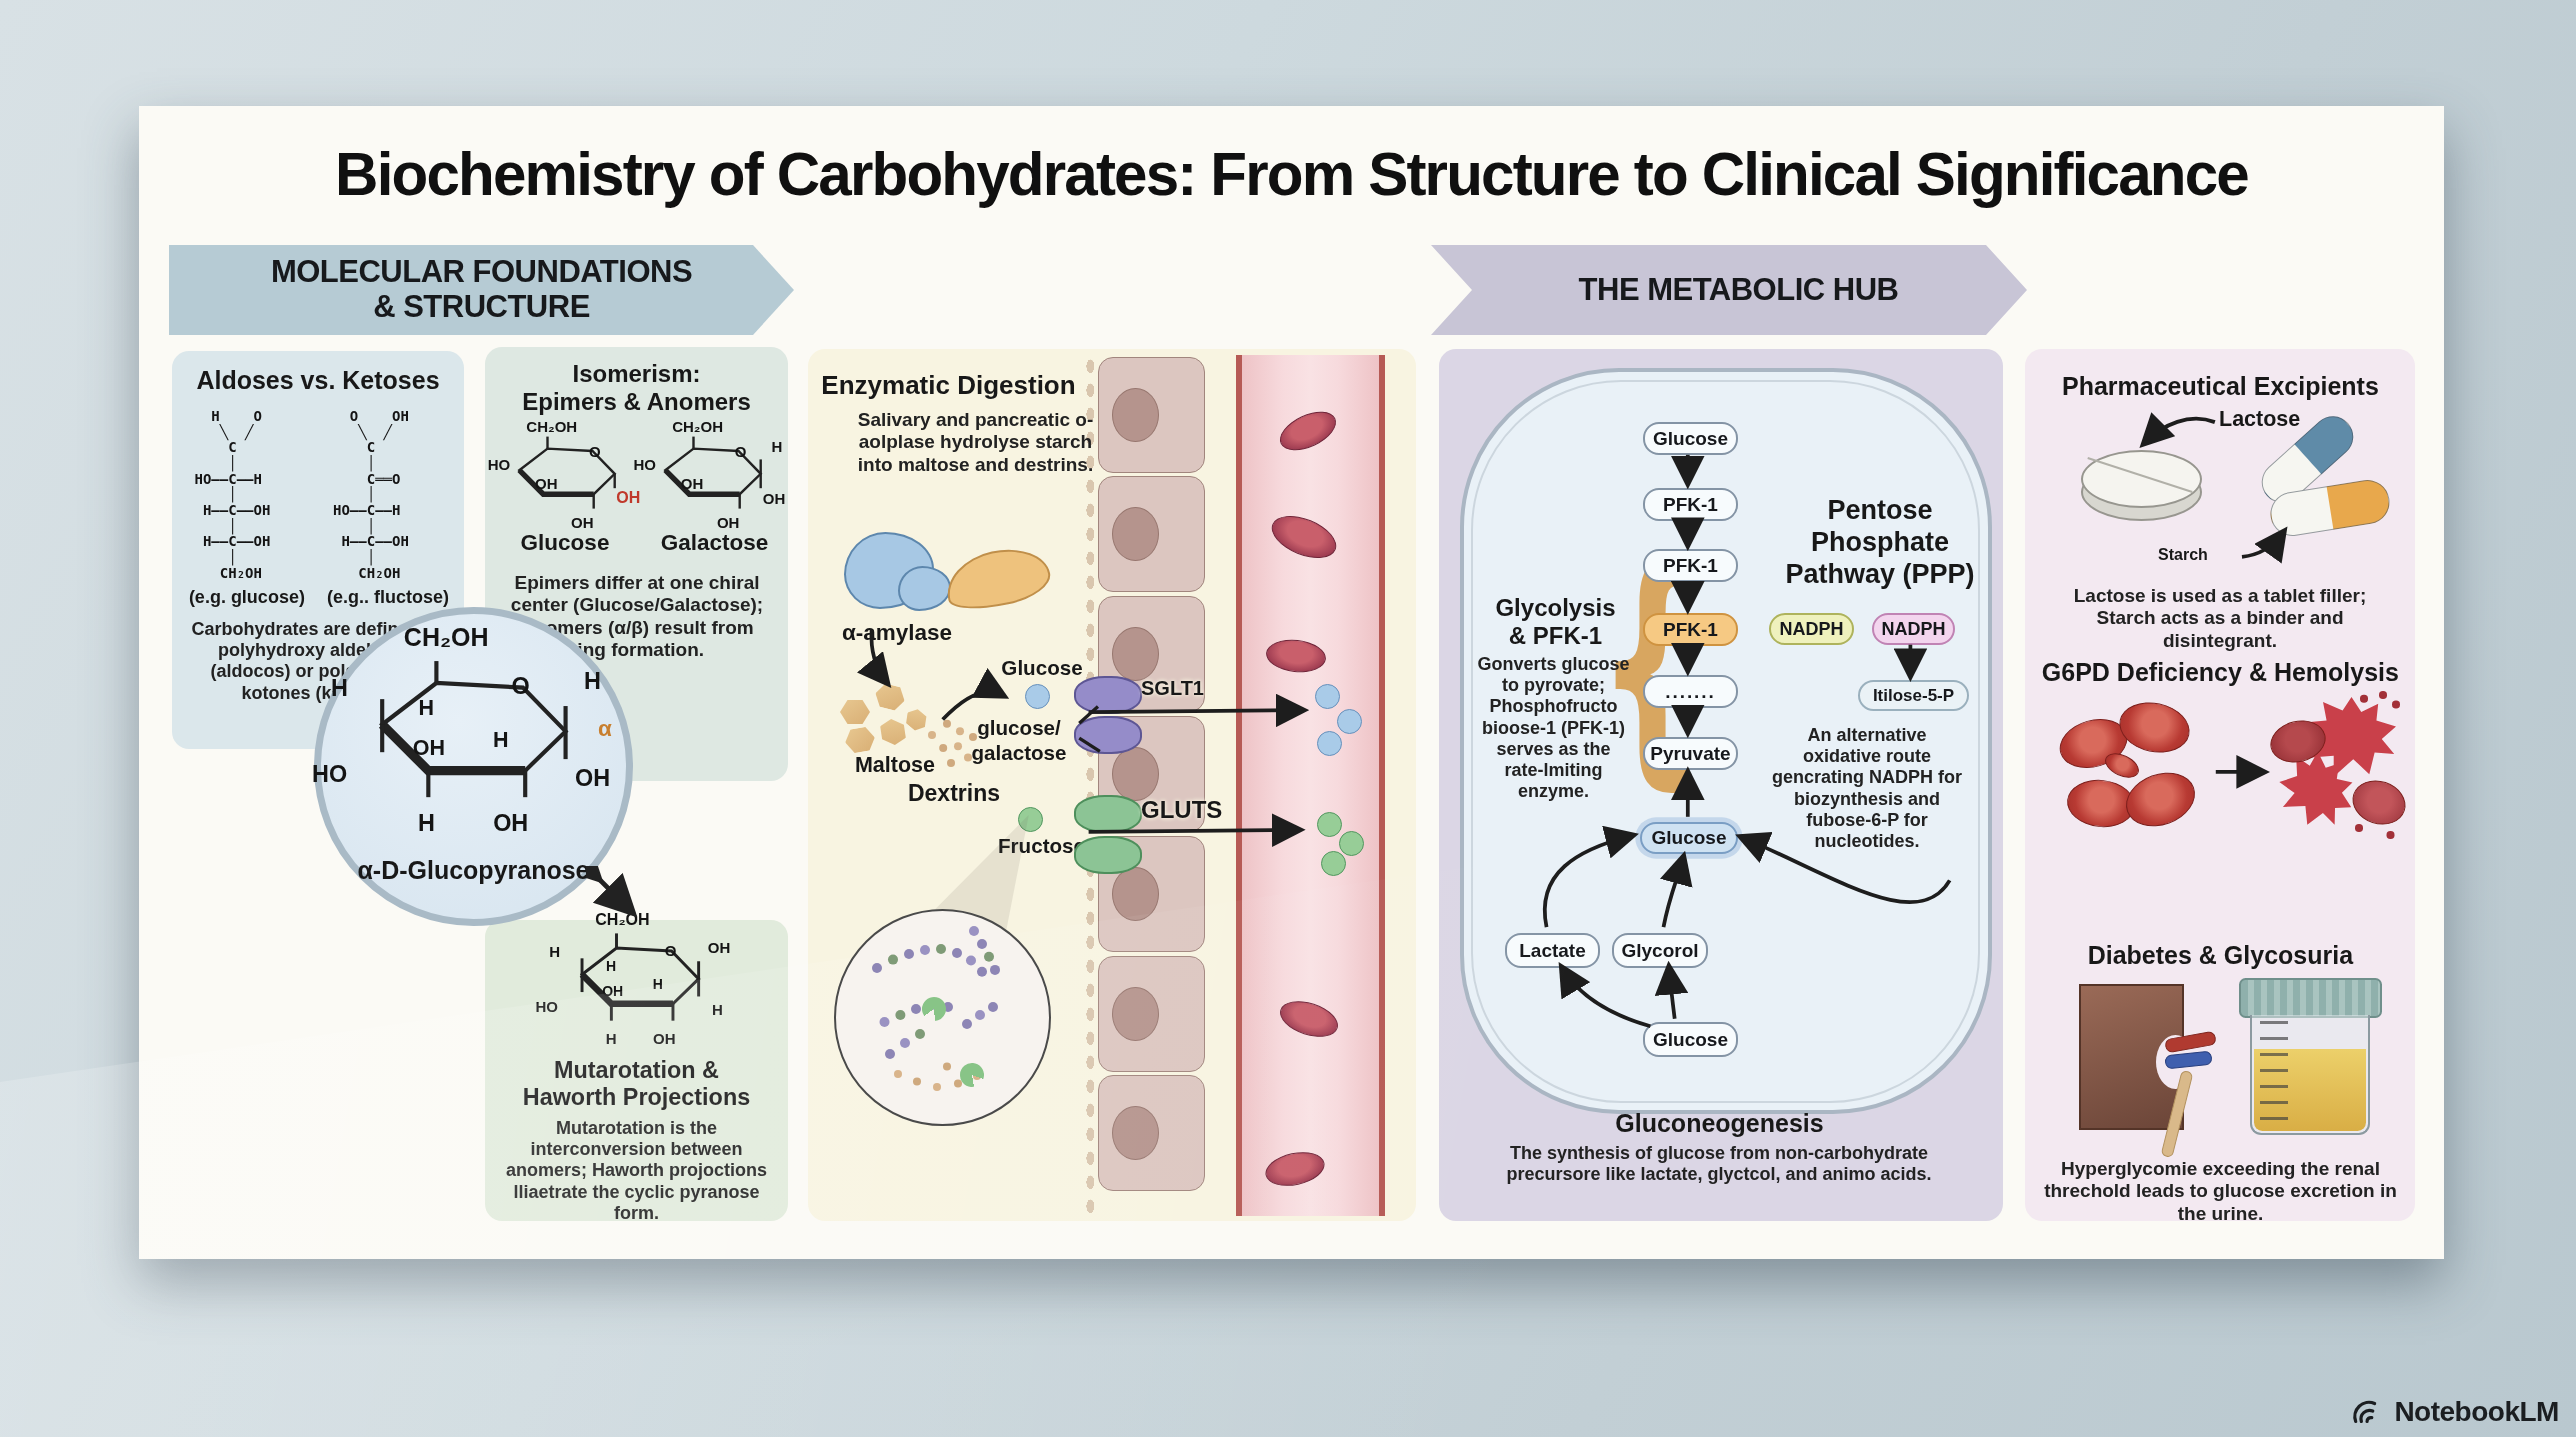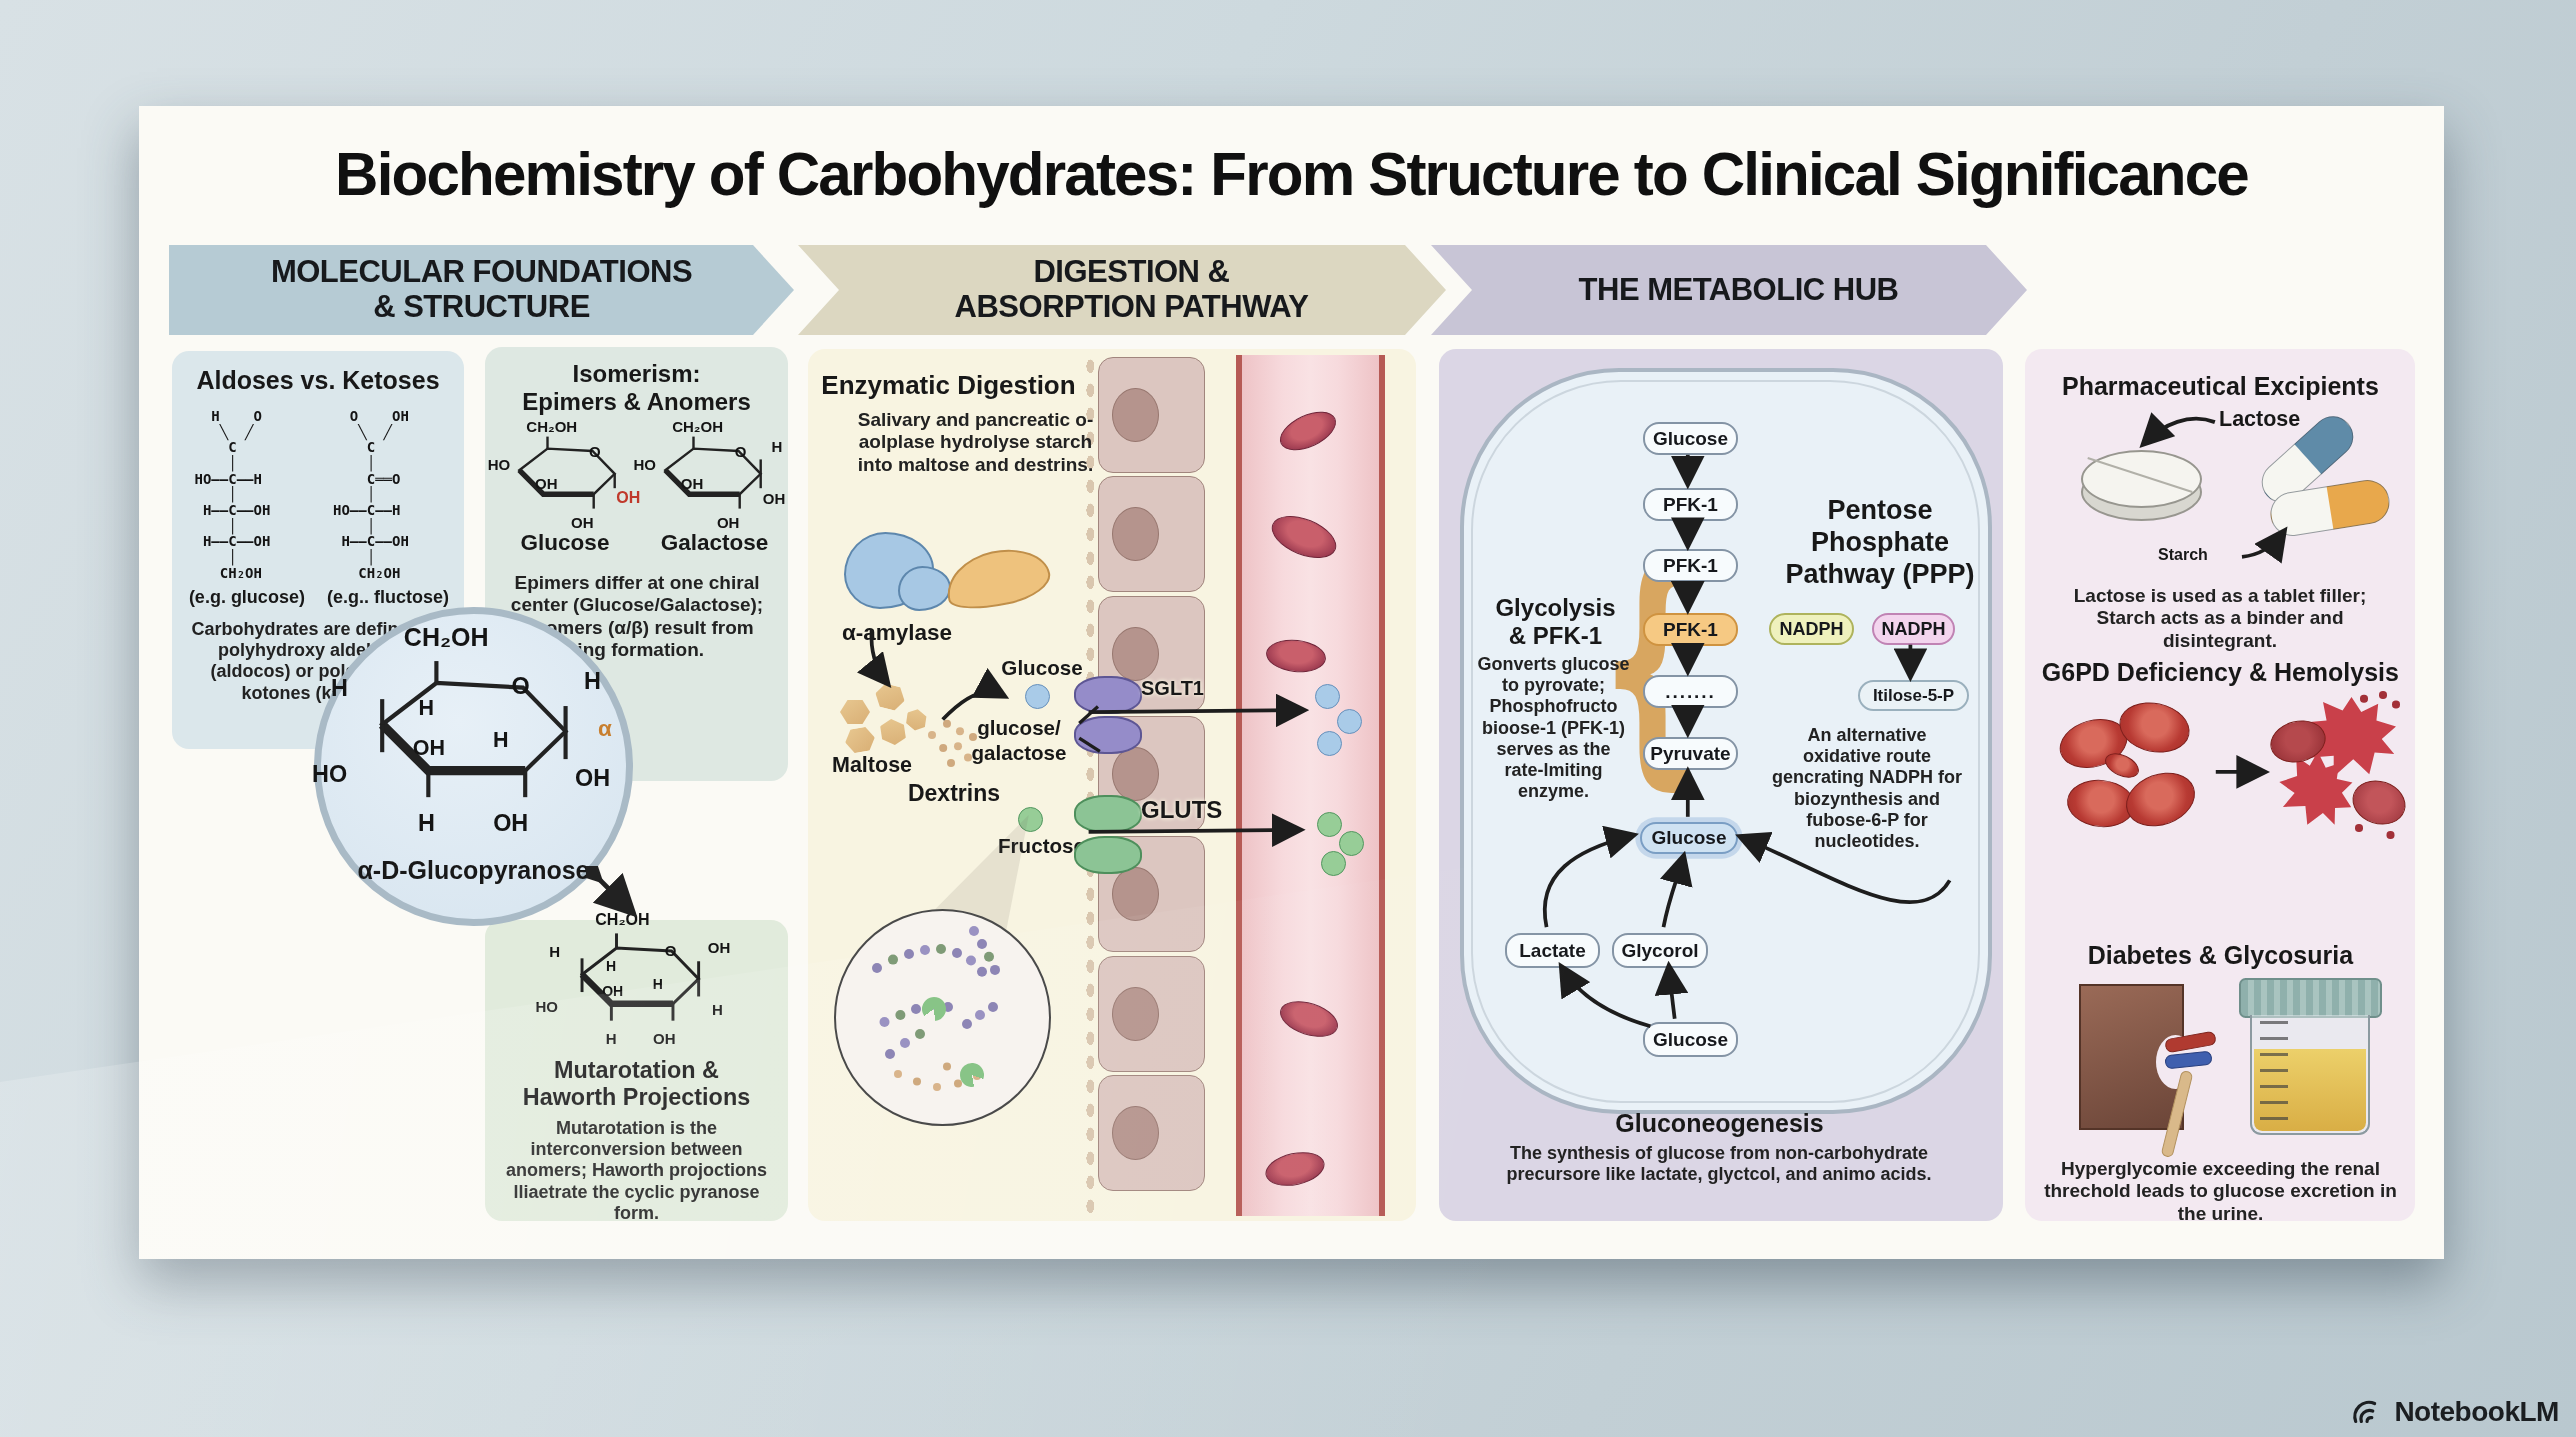--- a/index.html
+++ b/index.html
@@ -106,24 +106,20 @@
 
 <div class="stage">
   <div class="poster">
 
     <div class="title">Biochemistry of Carbohydrates: From Structure to Clinical Significance</div>
 
     <div class="banner b1">
       <span>MOLECULAR FOUNDATIONS</span>
       <span>&amp; STRUCTURE</span>
     </div>
-    <div class="banner b2">
-      <span>DIGESTION &amp;</span>
-      <span>ABSORPTION PATHWAY</span>
-    </div>
     <div class="banner b3">
       <span>THE METABOLIC HUB</span>
       <span></span>
     </div>
 
     <div class="panel p-aldo">
       <div class="ph" style="left:0;width:292px;top:15px;font-size:25px;">Aldoses vs. Ketoses</div>
       <pre class="fisch" style="left:22.5px;top:58px;">  H    O
    ╲  ╱
     C
@@ -310,21 +306,21 @@
       <div class="blob" style="left:90px;top:217px;width:49px;height:41px;"></div>
       <div class="pancreas" style="left:137px;top:202px;width:101px;height:51px;"></div>
       <div class="lbl" style="left:26px;top:271px;width:126px;text-align:center;font-size:22.5px;">α-amylase</div>
       <div class="hex" style="left:32px;top:350px;width:30px;height:26px;"></div>
       <div class="hex" style="left:67px;top:335px;width:30px;height:26px;transform:rotate(14deg);"></div>
       <div class="hex" style="left:37px;top:378px;width:30px;height:26px;transform:rotate(-10deg);"></div>
       <div class="hex" style="left:71px;top:371px;width:28px;height:24px;transform:rotate(24deg);"></div>
       <div class="hex" style="left:97px;top:361px;width:22.5px;height:19.7px;transform:rotate(40deg);"></div>
       <div class="dot" style="left:120px;top:382px;width:8.4px;height:8.4px;background:#d8b48a;
         box-shadow:15px -11.2px #cfa97e,28px -3.7px #d8b48a,11.2px 13px #cfa97e,26px 11.2px #d8b48a,41px 1.9px #cfa97e,36px 22.5px #d8b48a,19px 28px #cfa97e;"></div>
-      <div class="lbl" style="left:24px;top:404px;width:103px;text-align:left;font-size:21.5px;">Maltose</div>
+      <div class="lbl" style="left:24px;top:404px;width:103px;text-align:right;font-size:21.5px;">Maltose</div>
       <div class="lbl" style="left:92px;top:431px;width:108px;text-align:center;font-size:23px;">Dextrins</div>
       <div class="lbl" style="left:187px;top:307px;width:94px;text-align:center;font-size:20.6px;">Glucose</div>
       <div class="dot" style="left:217px;top:335px;width:23.4px;height:23.4px;background:#a9cbe8;border:1.9px solid #6690bb;"></div>
       <div class="lbl" style="left:152px;top:367px;width:118px;text-align:center;font-size:20.6px;line-height:1.2;">
         <span>glucose/</span><br>
         <span>galactose</span>
       </div>
       <div class="dot" style="left:210px;top:458px;width:23.4px;height:23.4px;background:#97cd97;border:1.9px solid #52975f;"></div>
       <div class="lbl" style="left:182px;top:485px;width:103px;text-align:center;font-size:20.6px;">Fructose</div>
 

